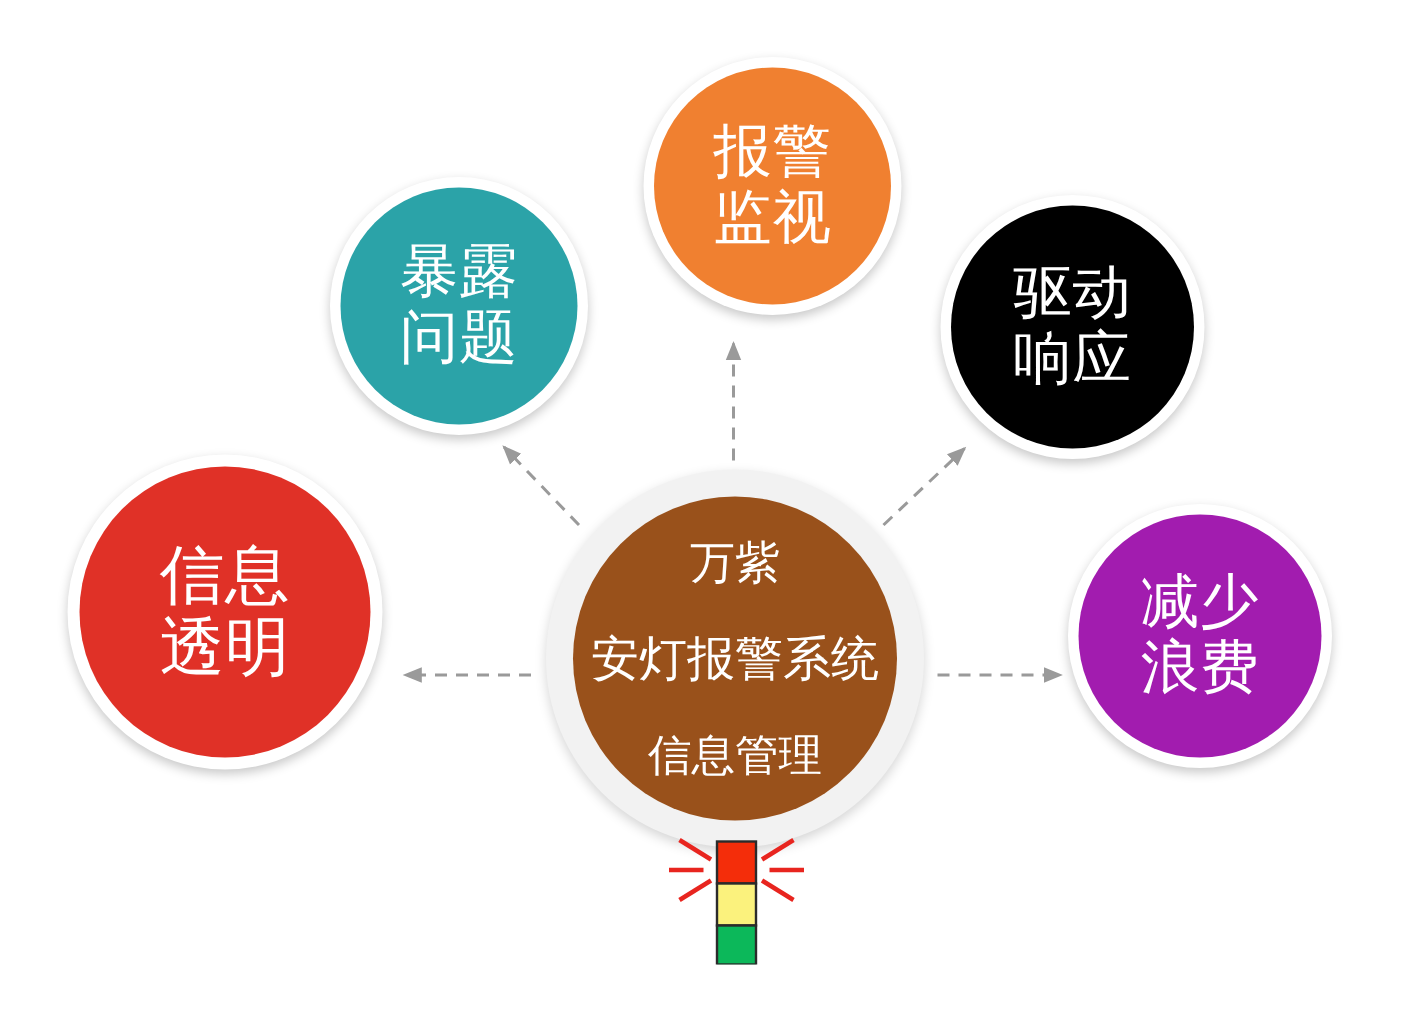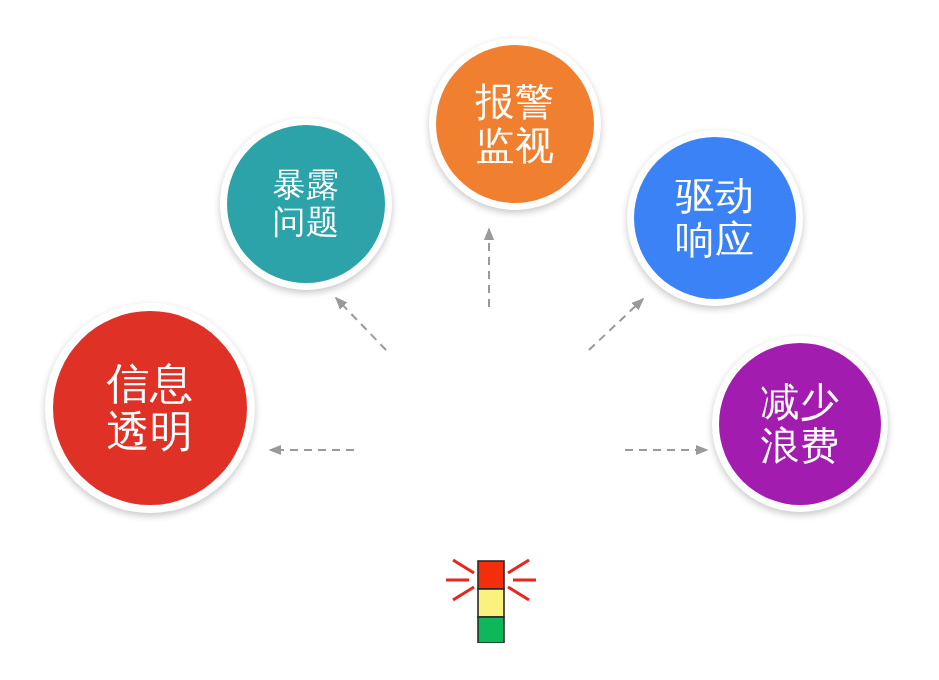--- a/index.html
+++ b/index.html
@@ -48,29 +48,28 @@
     justify-content: center;
     box-sizing: border-box;
   }
   .bubble .label {
     color: #ffffff;
     text-align: center;
     line-height: 1.12;
     letter-spacing: 0.5px;
     white-space: pre-line;
     user-select: none;
-    font-family: Liberation Serif, serif;
   }
 
   
   #bubble-alarm-monitor { left: 429px; top: 38px; width: 172px; height: 172px; padding: 7px; }
   #bubble-alarm-monitor .label { font-size: 39px; }
 
   #bubble-expose-problem { left: 220px; top: 118px; width: 172px; height: 172px; padding: 7px; }
-  #bubble-expose-problem .label { font-size: 33px; }
+  #bubble-expose-problem .label { font-size: 39px; }
 
   #bubble-drive-response { left: 627px; top: 130px; width: 176px; height: 176px; padding: 7px; }
   #bubble-drive-response .label { font-size: 39px; }
 
   #bubble-info-transparent { left: 45px; top: 303px; width: 210px; height: 210px; padding: 8px; }
   #bubble-info-transparent .label { font-size: 43px; }
 
   #bubble-reduce-waste { left: 712px; top: 336px; width: 176px; height: 176px; padding: 7px; }
   #bubble-reduce-waste .label { font-size: 39px; }
 
@@ -148,40 +147,47 @@
   </div>
 
   <div class="bubble" id="bubble-expose-problem">
     <div class="disc" style="background:#2ba3a8">
       <span class="label">暴露
 问题</span>
     </div>
   </div>
 
   <div class="bubble" id="bubble-drive-response">
-    <div class="disc" style="background:#3b82f6">
+    <div class="disc" style="background:#000000">
       <span class="label">驱动
 响应</span>
     </div>
   </div>
 
   <div class="bubble" id="bubble-info-transparent">
     <div class="disc" style="background:#e03127">
       <span class="label">信息
 透明</span>
     </div>
   </div>
 
   <div class="bubble" id="bubble-reduce-waste">
     <div class="disc" style="background:#a21caf">
       <span class="label">减少
 浪费</span>
     </div>
   </div>
 
+  <div id="hub">
+    <div class="disc">
+      <span class="hub-line hub-line-1">万紫</span>
+      <span class="hub-line hub-line-2">安灯报警系统</span>
+      <span class="hub-line hub-line-3">信息管理</span>
+    </div>
+  </div>
 
   <svg id="andon-light" viewBox="0 0 100 95" width="100" height="95">
 
     <g stroke="#e8251f" stroke-width="3" stroke-linecap="butt">
       <line x1="12" y1="12" x2="33" y2="25"></line>
       <line x1="5" y1="32" x2="28" y2="32"></line>
       <line x1="12" y1="52" x2="33" y2="39"></line>
     </g>
 
     <g stroke="#e8251f" stroke-width="3" stroke-linecap="butt">

